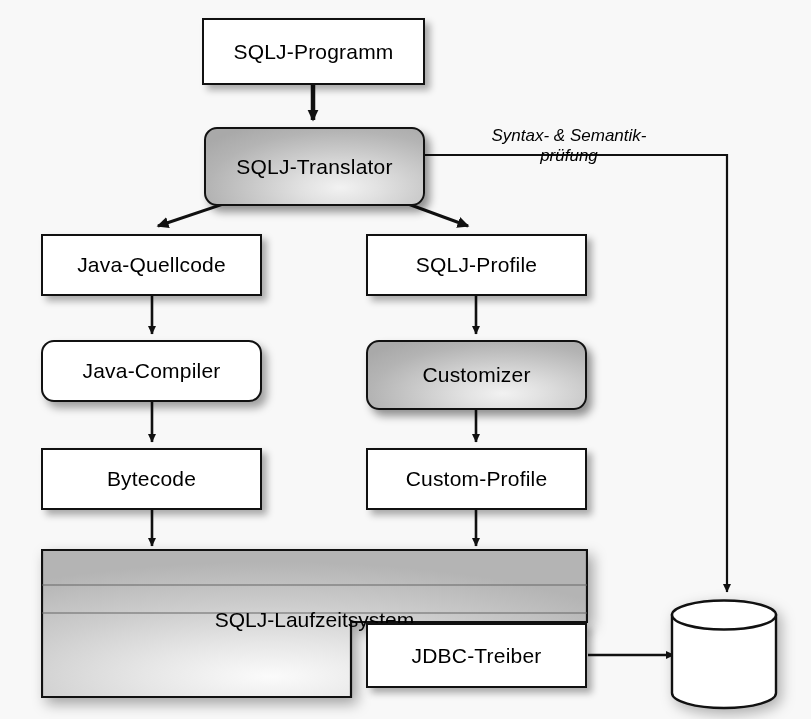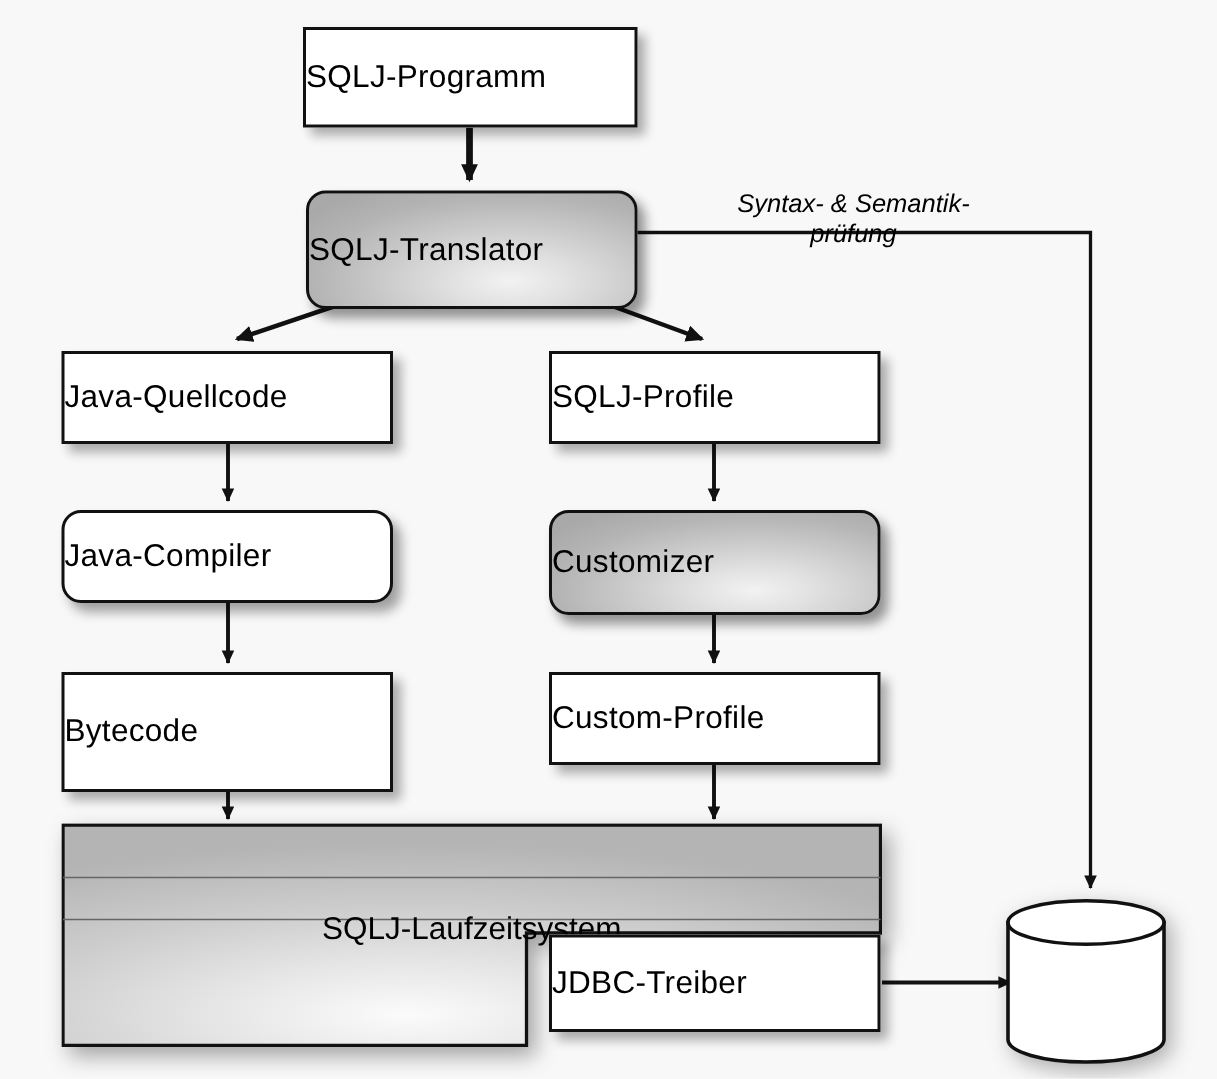--- a/index.html
+++ b/index.html
@@ -25,21 +25,21 @@
     left: 0;
     top: 0;
     width: 811px;
     height: 719px;
   }
   .node {
     position: absolute;
     box-sizing: border-box;
     display: flex;
     align-items: center;
-    justify-content: flex-start;
+    justify-content: center;
     border: 2px solid #111;
     color: #000;
     font-size: 21px;
     letter-spacing: 0.2px;
     text-align: center;
     white-space: nowrap;
     z-index: 3;
   }
   .node.plain {
     background: #ffffff;
@@ -193,21 +193,21 @@
 prüfung</div>
 
   <div class="node plain" style="left:41px; top:234px; width:221px; height:62px;">
     <span>Java-Quellcode</span>
   </div>
 
   <div class="node rounded" style="left:41px; top:340px; width:221px; height:62px;">
     <span>Java-Compiler</span>
   </div>
 
-  <div class="node plain" style="left:41px; top:448px; width:221px; height:80px;">
+  <div class="node plain" style="left:41px; top:448px; width:221px; height:62px;">
     <span>Bytecode</span>
   </div>
 
   <div class="node plain" style="left:366px; top:234px; width:221px; height:62px;">
     <span>SQLJ-Profile</span>
   </div>
 
   <div class="node shaded" style="left:366px; top:340px; width:221px; height:70px;">
     <span>Customizer</span>
   </div>

